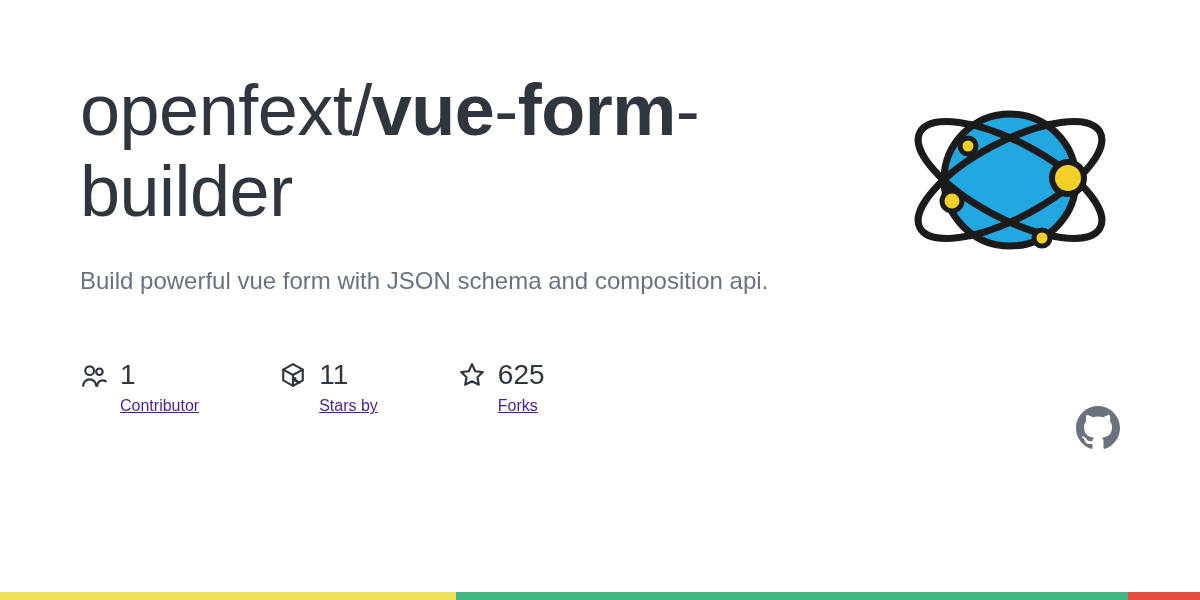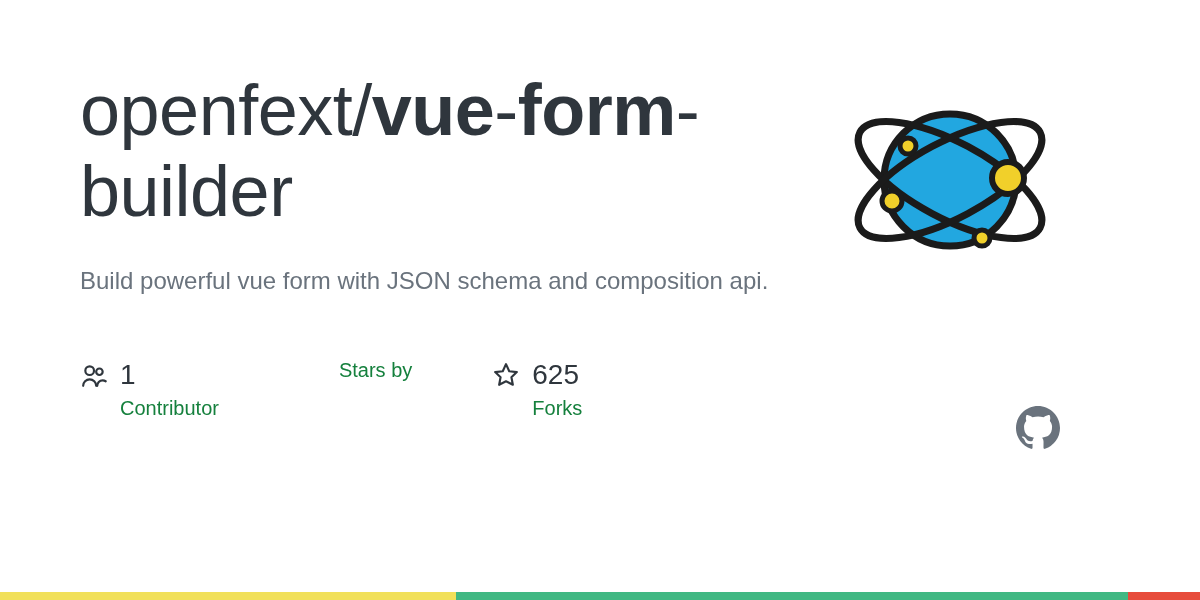--- a/index.html
+++ b/index.html
@@ -8,20 +8,21 @@
       height: 600px;
       background: #ffffff;
       font-family: -apple-system, BlinkMacSystemFont, "Segoe UI", Helvetica, Arial, sans-serif;
       position: relative;
       overflow: hidden;
     }
     .container {
       padding: 70px 80px 0 80px;
       height: 490px;
       display: flex;
+      justify-content: space-between;
     }
     .left-col {
       flex: 1;
       max-width: 760px;
     }
     .title {
       font-size: 72px;
       line-height: 1.12;
       font-weight: 400;
       color: #2f363d;
@@ -61,24 +62,25 @@
       justify-content: center;
       color: #2f363d;
     }
     .stat-icon svg { width: 26px; height: 26px; }
     .stat-value {
       font-size: 28px;
       font-weight: 400;
       color: #2f363d;
     }
     .stat-label {
-      font-size: 20px;
-      color: #15803d;
+      font-size: 16px;
+      color: #4c1d95;
       font-weight: 400;
       margin-left: 40px;
+      text-decoration: underline;
     }
     .right-col {
       display: flex;
       flex-direction: column;
       justify-content: space-between;
       align-items: flex-end;
       height: 100%;
       padding-bottom: 40px;
     }
     .repo-logo {
@@ -124,20 +126,32 @@
               <circle cx="17" cy="9" r="3"></circle>
               <path d="M15 22c0-2.5 2-5 5-5 1 0 2 .3 2.8.8"></path>
             </svg>
           </span>
           <span class="stat-value">1</span>
         </div>
         <span class="stat-label">Contributor</span>
       </div>
 
       <div class="stat">
+        <div class="stat-top">
+          <span class="stat-icon">
+            <svg viewBox="0 0 24 24" fill="none" stroke="currentColor" stroke-width="2" stroke-linecap="round" stroke-linejoin="round">
+              <path d="M12 2 L21 7 L21 17 L12 22 L3 17 L3 7 Z"></path>
+              <path d="M3 7 L12 12 L21 7"></path>
+              <path d="M12 12 L12 22"></path>
+              <path d="M18 19 L14 17" stroke-width="2.2"></path>
+              <polyline points="14,15 14,17 16,18" stroke-width="2.2"></polyline>
+            </svg>
+          </span>
+          <span class="stat-value">11</span>
+        </div>
         <span class="stat-label">Stars by</span>
       </div>
 
       <div class="stat">
         <div class="stat-top">
           <span class="stat-icon">
             <svg viewBox="0 0 24 24" fill="none" stroke="currentColor" stroke-width="2" stroke-linecap="round" stroke-linejoin="round">
               <polygon points="12 2 15 8.5 22 9.3 17 14 18.3 21 12 17.8 5.7 21 7 14 2 9.3 9 8.5 12 2"></polygon>
             </svg>
           </span>

